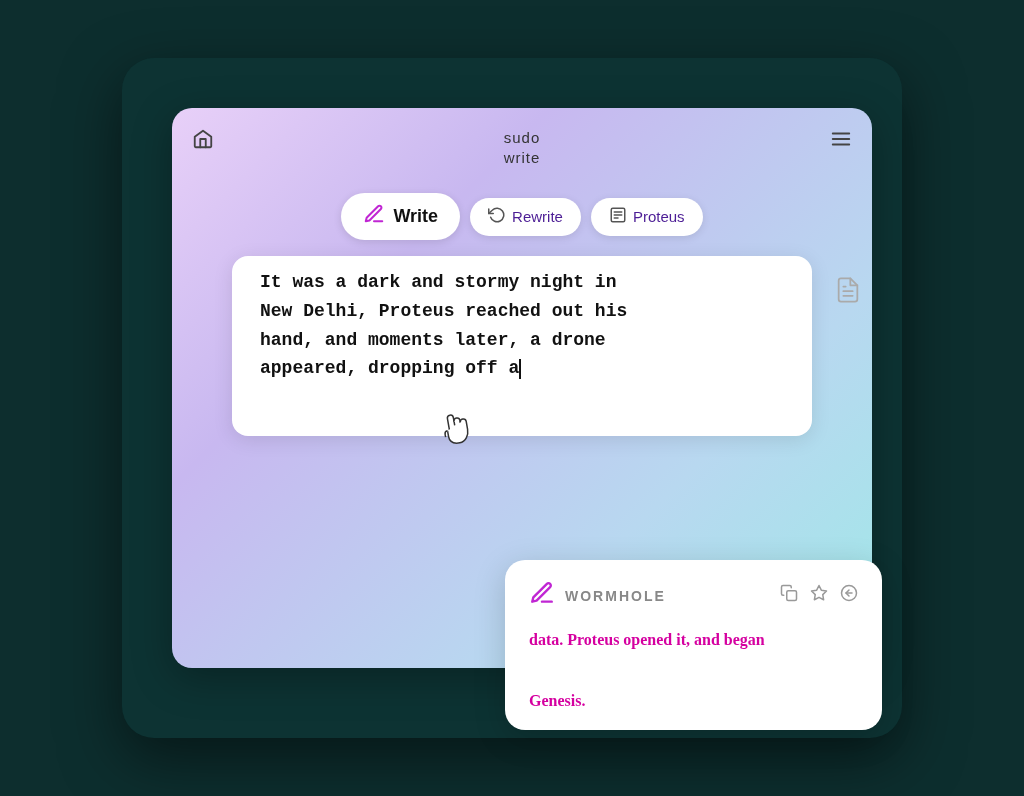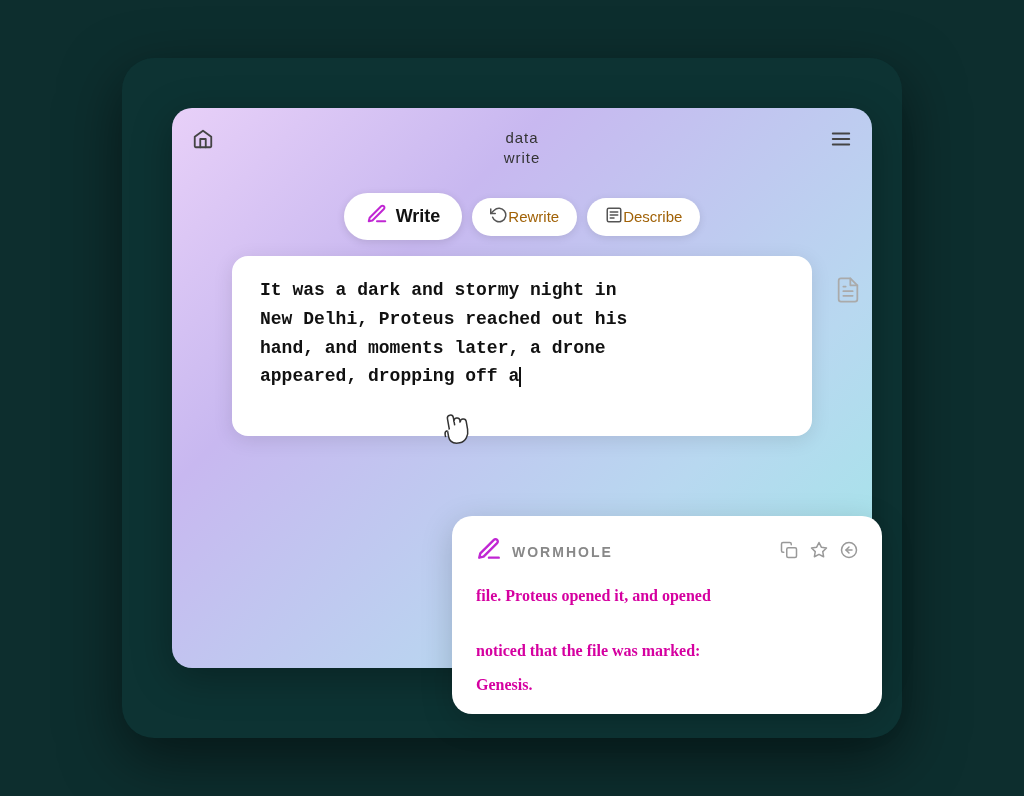--- a/index.html
+++ b/index.html
@@ -105,37 +105,38 @@
       font-size: 20px;
     }
 
     .btn-secondary {
       background: white;
       border: none;
       border-radius: 50px;
       padding: 8px 18px;
       font-size: 15px;
       font-weight: 500;
-      color: #a16207;
+      color: #4c1d95;
       cursor: pointer;
       display: flex;
       align-items: center;
+      gap: 6px;
       box-shadow: 0 2px 8px rgba(0,0,0,0.1);
     }
 
     .btn-icon {
       font-size: 16px;
       color: #555;
     }
 
     
     .text-editor {
       background: white;
       border-radius: 16px;
-      padding: 20px 28px;
+      padding: 12px 28px;
       width: 580px;
       min-height: 180px;
       box-shadow: 0 4px 20px rgba(0,0,0,0.1);
       position: relative;
     }
 
     .editor-text {
       font-family: 'Courier New', Courier, monospace;
       font-size: 18px;
       font-weight: 700;
@@ -163,23 +164,23 @@
       position: absolute;
       bottom: -20px;
       left: 210px;
       font-size: 28px;
       transform: rotate(-10deg);
     }
 
     
     .wormhole-card {
       position: absolute;
-      bottom: 24px;
+      bottom: 8px;
       right: 20px;
-      width: 430px;
+      width: 377px;
       background: white;
       border-radius: 20px;
       padding: 20px 24px;
       box-shadow: 0 8px 32px rgba(0,0,0,0.18);
       z-index: 10;
     }
 
     .wormhole-header {
       display: flex;
       align-items: center;
@@ -250,21 +251,21 @@
     <div class="menu-icon-area">
       <svg width="22" height="22" viewBox="0 0 24 24" fill="none" stroke="#444" stroke-width="2" stroke-linecap="round">
         <line x1="3" y1="6" x2="21" y2="6"></line>
         <line x1="3" y1="12" x2="21" y2="12"></line>
         <line x1="3" y1="18" x2="21" y2="18"></line>
       </svg>
     </div>
 
     <div class="app-header">
       <div class="app-logo">
-        <span>data</span><br>
+        <span>sudo</span><br>
         <span>write</span>
       </div>
     </div>
 
     <div class="toolbar">
 
       <button class="btn-write">
         <span class="write-icon">
           <svg width="22" height="22" viewBox="0 0 24 24" fill="none" stroke="#c026d3" stroke-width="2.2" stroke-linecap="round" stroke-linejoin="round">
             <path d="M12 20h9"></path>
@@ -286,21 +287,21 @@
 
       <button class="btn-secondary">
         <span class="btn-icon">
           <svg width="18" height="18" viewBox="0 0 24 24" fill="none" stroke="#555" stroke-width="2" stroke-linecap="round" stroke-linejoin="round">
             <rect x="3" y="3" width="18" height="18" rx="2"></rect>
             <line x1="7" y1="8" x2="17" y2="8"></line>
             <line x1="7" y1="12" x2="17" y2="12"></line>
             <line x1="7" y1="16" x2="12" y2="16"></line>
           </svg>
         </span>
-        <span>Describe</span>
+        <span>Proteus</span>
       </button>
 
     </div>
 
     <div class="text-editor">
       <div class="editor-text">
         It was a dark and stormy night in<br>
         New Delhi, Proteus reached out his<br>
         hand, and moments later, a drone<br>
         appeared, dropping off a<span class="cursor-blink"></span>
@@ -357,22 +358,21 @@
           <svg width="18" height="18" viewBox="0 0 24 24" fill="none" stroke="#999" stroke-width="2" stroke-linecap="round" stroke-linejoin="round">
             <circle cx="12" cy="12" r="10"></circle>
             <polyline points="12 8 8 12 12 16"></polyline>
             <line x1="16" y1="12" x2="8" y2="12"></line>
           </svg>
         </span>
       </div>
     </div>
 
     <div class="wormhole-content">
-      <span>file. Proteus opened it, and opened</span><br>
+      <span>data. Proteus opened it, and began</span><br>
       <br>
-      <span>noticed that the file was marked:</span>
     </div>
 
     <div class="wormhole-genesis">Genesis.</div>
 
   </div>
 
 </div>
 
 </body></html>

